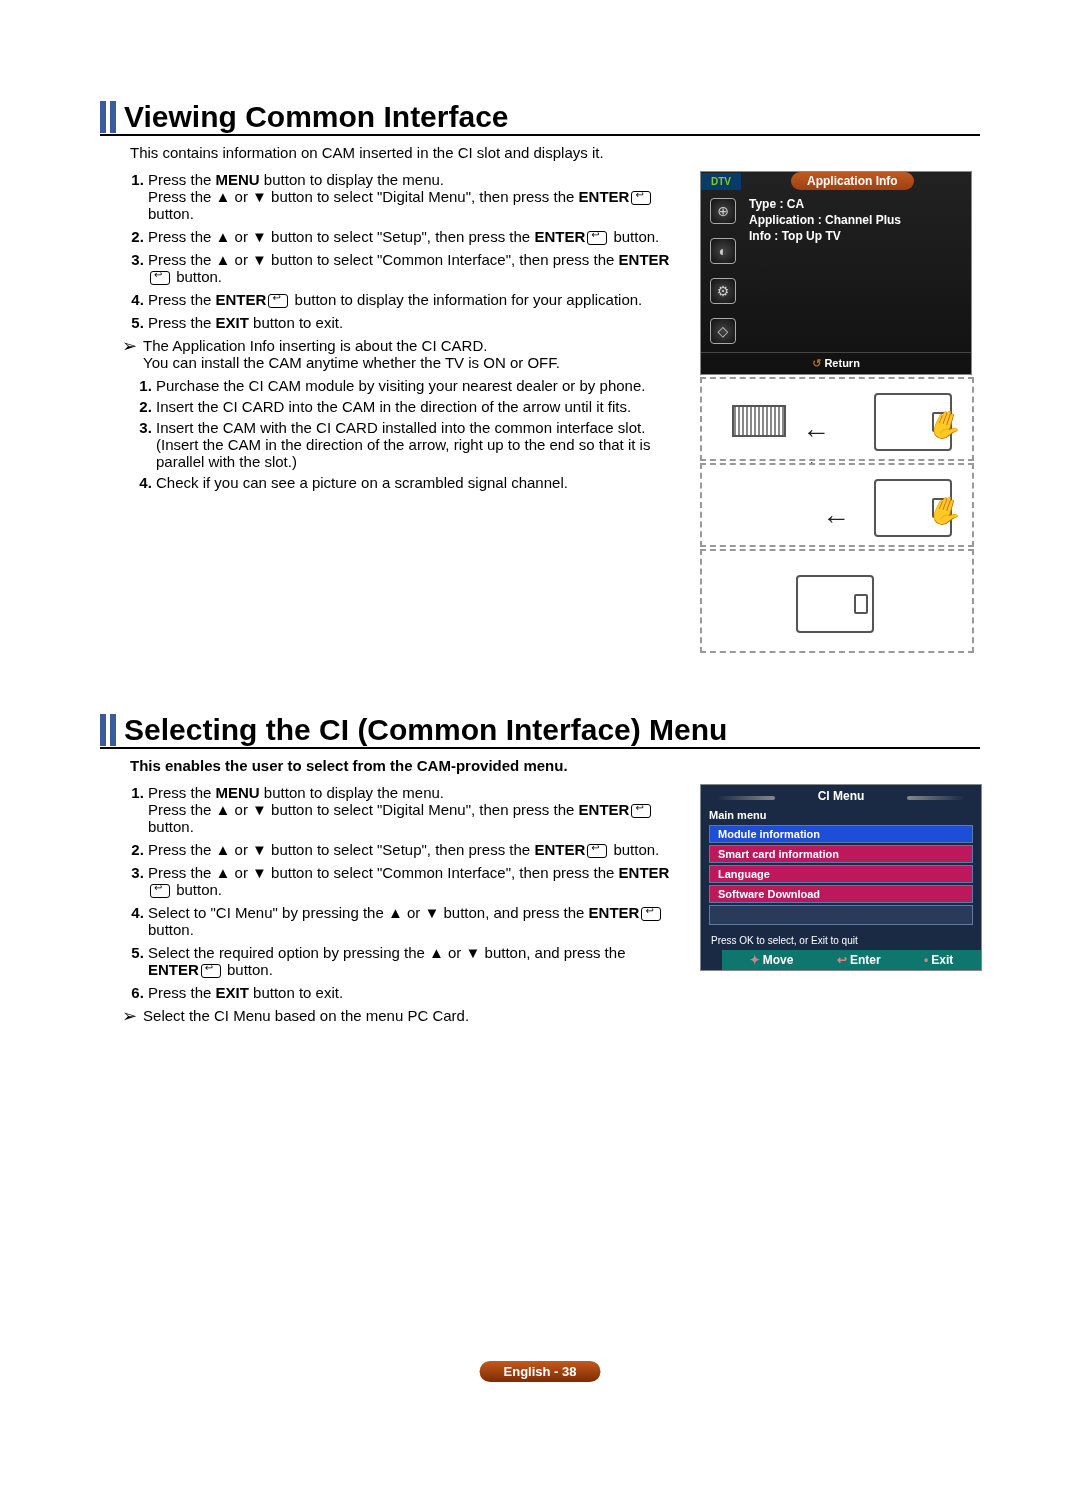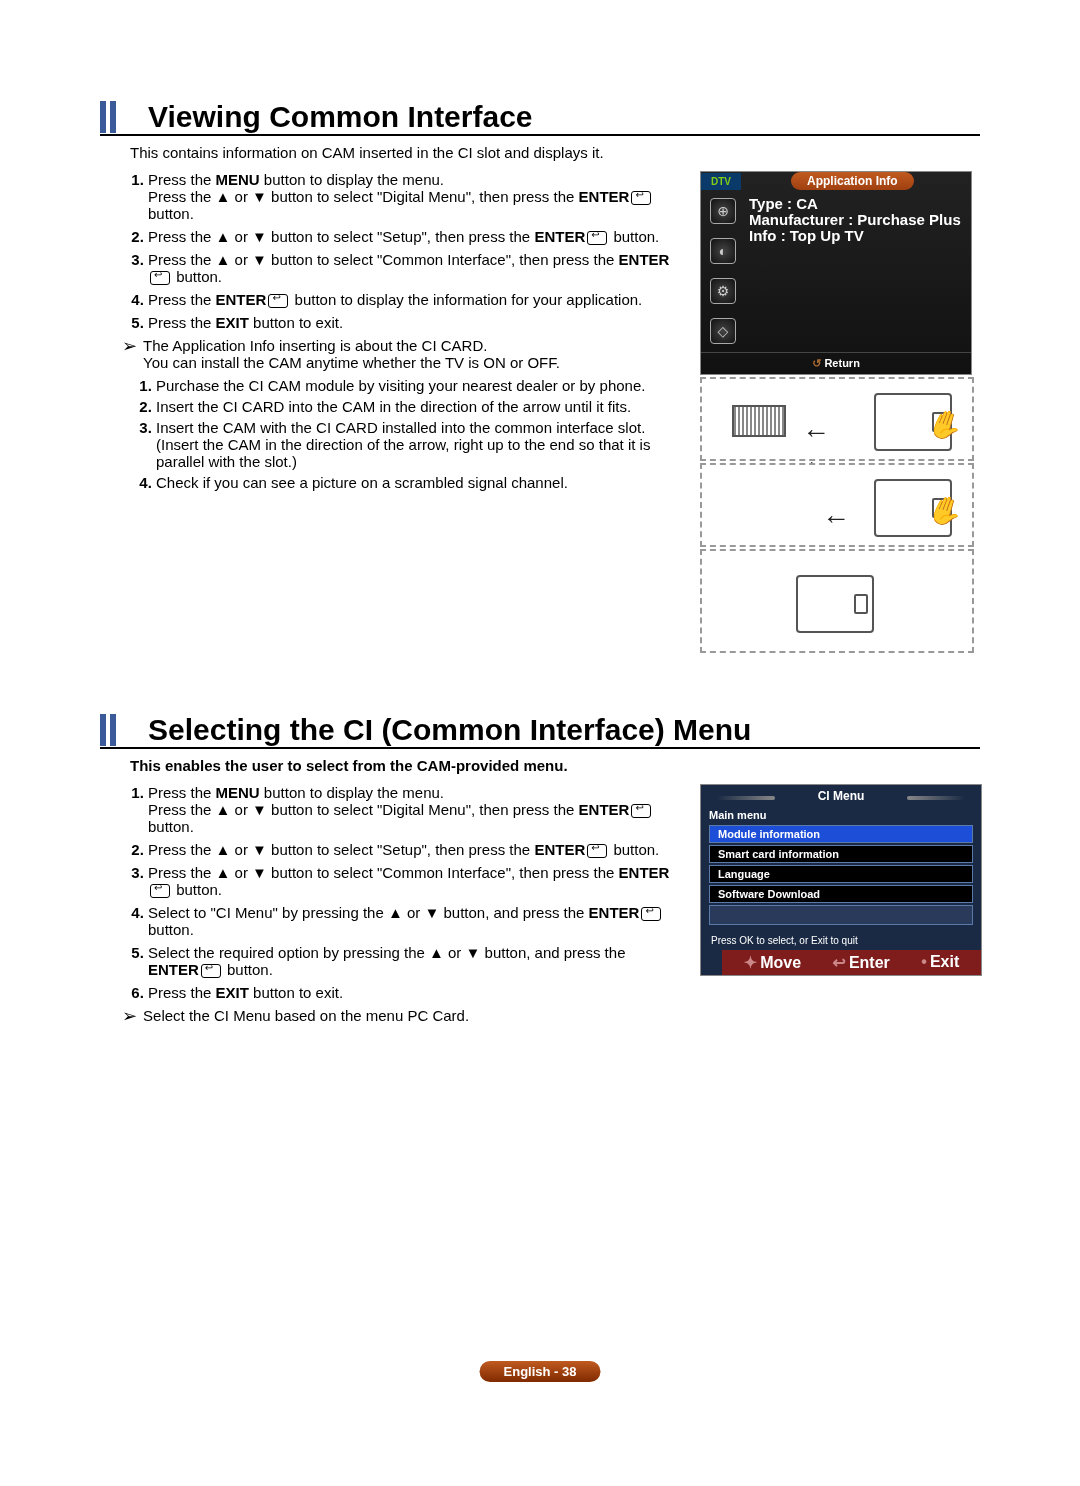--- a/index.html
+++ b/index.html
@@ -13,21 +13,20 @@
     color: #000;
   }
   .page {
     padding: 100px 100px 0 100px;
   }
   .section-heading {
     display: flex;
     align-items: center;
     border-bottom: 2px solid #000;
     margin-bottom: 8px;
-    gap: 24px;
   }
   .heading-marks {
     display: flex;
     gap: 4px;
     margin-right: 8px;
   }
   .hmark {
     width: 6px;
     height: 32px;
     background: #3a5a9a;
@@ -154,21 +153,21 @@
     border-radius: 4px;
     background: radial-gradient(#444,#111);
     font-size: 14px;
     display: flex;
     align-items: center;
     justify-content: center;
     color: #ccc;
   }
   .dtv-info {
     padding: 6px 4px;
-    font-size: 15px;
+    font-size: 12px;
     font-weight: bold;
     line-height: 16px;
   }
   .dtv-return {
     text-align: center;
     border-top: 1px solid #444;
     padding: 4px 16px;
     font-size: 11px;
     font-weight: bold;
   }
@@ -262,44 +261,44 @@
   .ci-title::after { right: 16px; transform: scaleX(-1); }
   .ci-main {
     padding: 2px 8px;
     font-weight: bold;
     font-size: 11px;
   }
   .ci-list {
     padding: 0 8px 4px 8px;
   }
   .ci-item {
-    background: #000000;
+    background: #be185d;
     border: 1px solid #5a7aaa;
     margin: 2px 0;
     padding: 2px 8px;
     font-size: 11px;
     font-weight: bold;
   }
   .ci-item.sel {
     background: #1d4ed8;
   }
   .ci-item.blank {
     height: 14px;
     background: #2a3a5a;
   }
   .ci-foot1 {
     padding: 4px 10px;
     font-size: 10px;
   }
   .ci-foot2 {
     display: flex;
     justify-content: space-around;
-    background: #7f1d1d;
+    background: #0f766e;
     padding: 3px 6px;
-    font-size: 16px;
+    font-size: 12px;
     font-weight: bold;
     margin-left: 21px;
   }
   .ci-foot2 span::before {
     margin-right: 3px;
     color: #c88;
   }
   .ci-move::before { content: '✦'; }
   .ci-enter::before { content: '↩'; color:#c88;}
   .ci-exit::before { content: '•';}
@@ -393,21 +392,21 @@
         </div>
         <div class="dtv-body">
           <div class="dtv-icons">
             <div class="dtv-icon">⊕</div>
             <div class="dtv-icon">◐</div>
             <div class="dtv-icon">⚙</div>
             <div class="dtv-icon">◇</div>
           </div>
           <div class="dtv-info">
             <div>Type : CA</div>
-            <div>Manufacturer : Purchase Plus</div>
+            <div>Application : Channel Plus</div>
             <div>Info : Top Up TV</div>
           </div>
         </div>
         <div class="dtv-return">Return</div>
       </div>
 
       <div class="diag-box">
         <div class="card-shape"></div>
         <div class="arrow-shape">←<br>←</div>
         <div class="tv-shape"></div>

